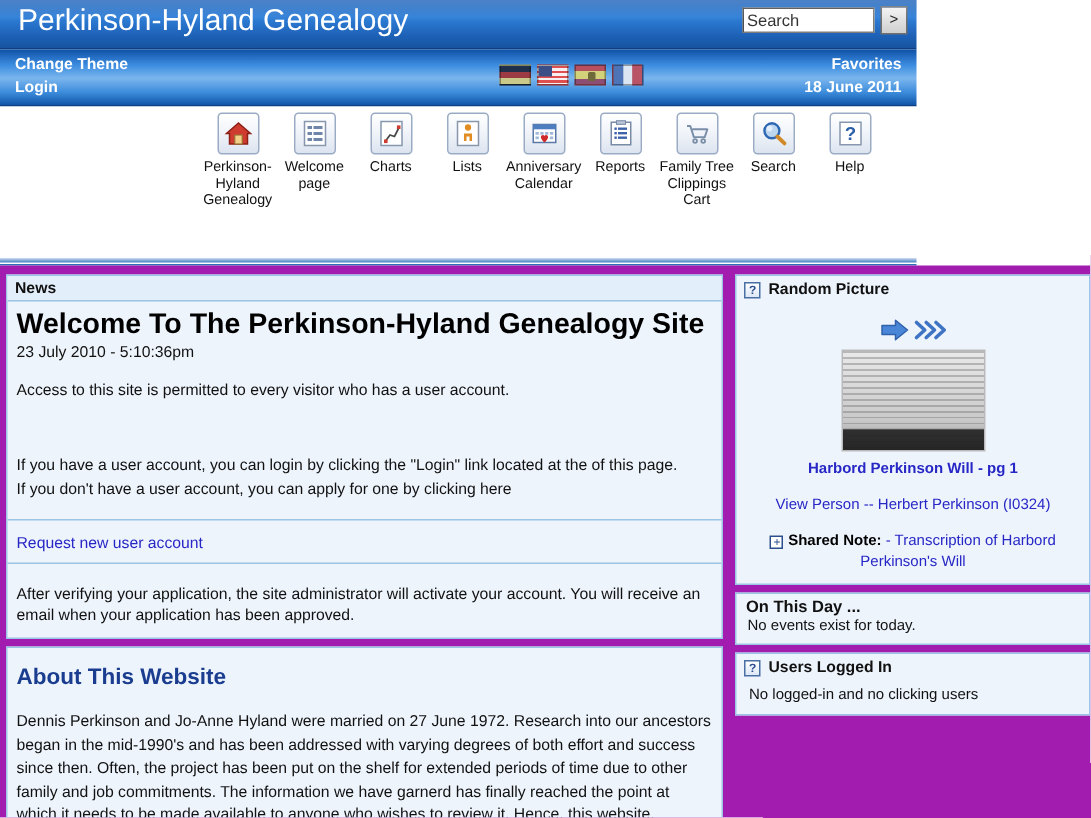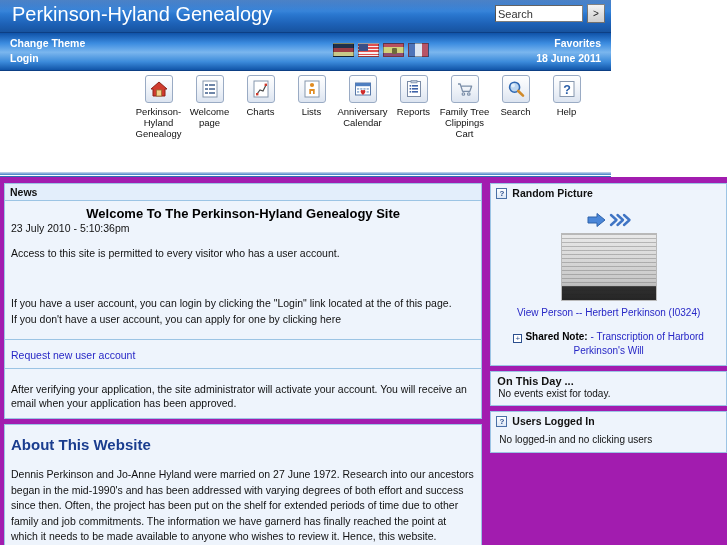--- a/index.html
+++ b/index.html
@@ -182,25 +182,24 @@
     border-bottom: 1px solid #9cc4e4;
     font-size: 10.5px;
     font-weight: bold;
     color: #111;
     padding: 2px 5px;
   }
   .panel-body { padding: 3px 6px 6px 6px; }
 
   
   .news-h {
-    font-size: 13px;
+    font-size: 19px;
     font-weight: bold;
     color: #000000;
     margin: 2px 0 1px 0;
-    text-align: center;
   }
   .news-date { font-size: 10.5px; color: #111; margin-bottom: 12px; }
   .news-p { font-size: 10.5px; color: #111; margin: 0 0 13px 0; line-height: 14px; }
   .news-p.tight { margin-bottom: 2px; margin-top: 36px; }
   .news-sep {
     border-top: 1px solid #9cc4e4;
     border-bottom: 1px solid #9cc4e4;
     padding: 5px 6px;
     margin: 4px -6px;
   }
@@ -474,20 +473,21 @@
               <svg width="24" height="18" viewBox="0 0 24 18">
                 <g fill="none" stroke="#3f74c4" stroke-width="2.4" stroke-linecap="round" stroke-linejoin="round">
                   <path d="M3 4 L8.5 9 L3 14"></path>
                   <path d="M9.5 4 L15 9 L9.5 14"></path>
                   <path d="M16 4 L21.5 9 L16 14"></path>
                 </g>
               </svg>
             </span>
           </div>
           <div class="pic-frame"></div>
+          <div class="pic-caption">Harbord Perkinson Will - pg 1</div>
           <div class="pic-person">View Person -- Herbert Perkinson  (I0324)</div>
           <div class="note-row">
             <span class="plusbox">+</span><span class="note-label">Shared Note:</span> <span class="note-text">- Transcription of Harbord Perkinson's Will</span>
           </div>
         </div>
       </div>
 
       <div class="panel">
         <div class="plain-title">On This Day ...</div>
         <div class="plain-text">No events exist for today.</div>

